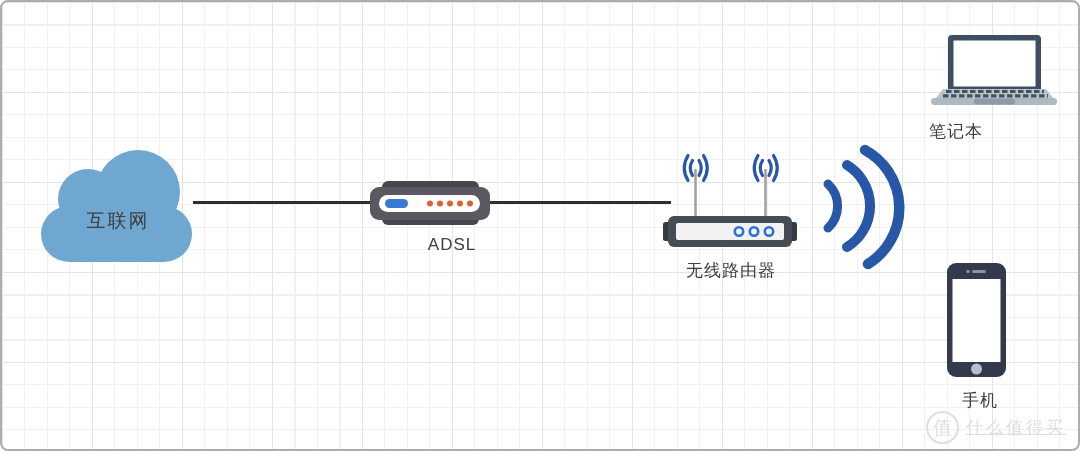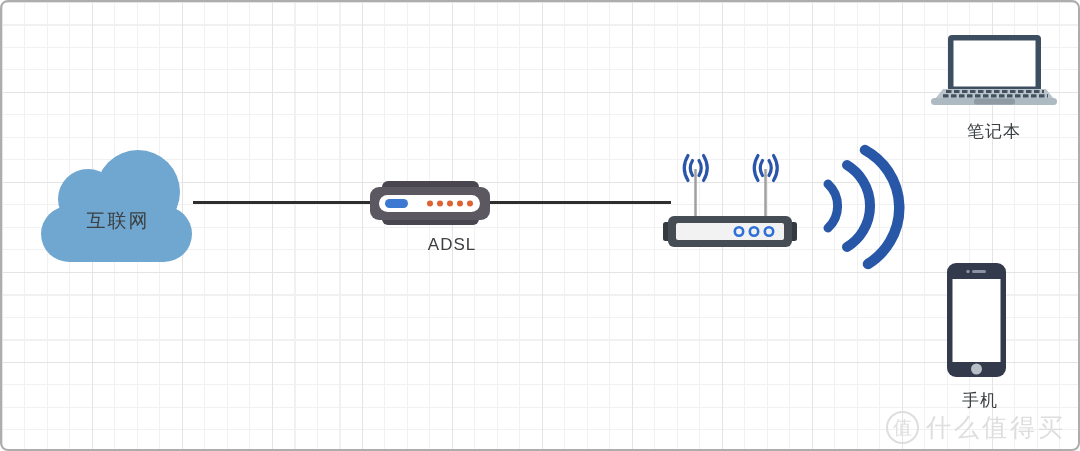--- a/index.html
+++ b/index.html
@@ -34,21 +34,21 @@
     display:flex;align-items:center;gap:7px;
     color:#dedede;
   }
   .wm-badge{
     width:29px;height:29px;
     border:2.5px solid #dedede;
     border-radius:50%;
     display:flex;align-items:center;justify-content:center;
     font-size:19px;line-height:1;
   }
-  .wm-text{font-size:25px;letter-spacing:3px;white-space:nowrap;}
+  .wm-text{font-size:17px;letter-spacing:3px;white-space:nowrap;text-decoration:underline;}
 </style>
 </head>
 <body>
 
 <div class="canvas">
 
   <svg class="diagram" viewBox="0 0 1080 451">
 
     <line x1="191" y1="200.5" x2="369" y2="200.5" stroke="#2e2e2e" stroke-width="3"></line>
     <line x1="488" y1="200.5" x2="669" y2="200.5" stroke="#2e2e2e" stroke-width="3"></line>
@@ -117,21 +117,22 @@
       <rect x="945" y="261" width="59" height="114" rx="9" fill="#333A4B"></rect>
       <rect x="950.5" y="277" width="48" height="83" fill="#FFFFFF"></rect>
       <circle cx="966" cy="269.5" r="1.7" fill="#8B92A2"></circle>
       <rect x="970" y="268" width="14" height="3" rx="1.5" fill="#8B92A2"></rect>
       <circle cx="974.5" cy="367" r="5.5" fill="#B9BFC9"></circle>
     </g>
   </svg>
 
   <div class="node-label label-internet" style="left:116px;top:206px;">互联网</div>
   <div class="node-label" style="left:450px;top:233px;">ADSL</div>
-  <div class="node-label" style="left:992px;top:118px;">笔记本</div>
+  <div class="node-label" style="left:729px;top:257px;">无线路由器</div>
+  <div class="node-label" style="left:954px;top:118px;">笔记本</div>
   <div class="node-label" style="left:978px;top:387px;text-align:right;">手机</div>
 
   <div class="watermark">
     <span class="wm-badge">值</span>
     <span class="wm-text">什么值得买</span>
   </div>
 
 </div>
 
 </body></html>

